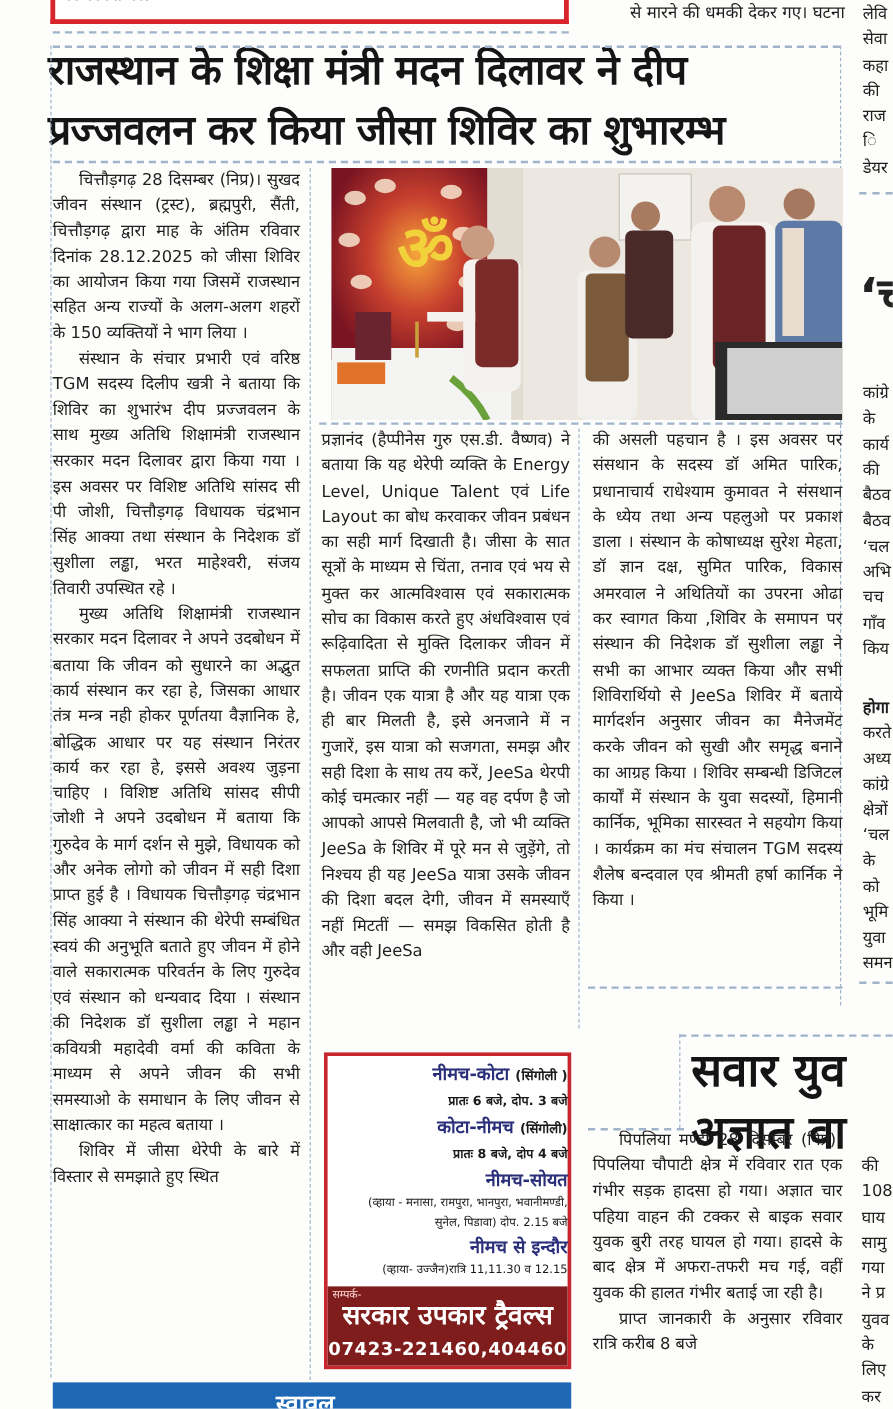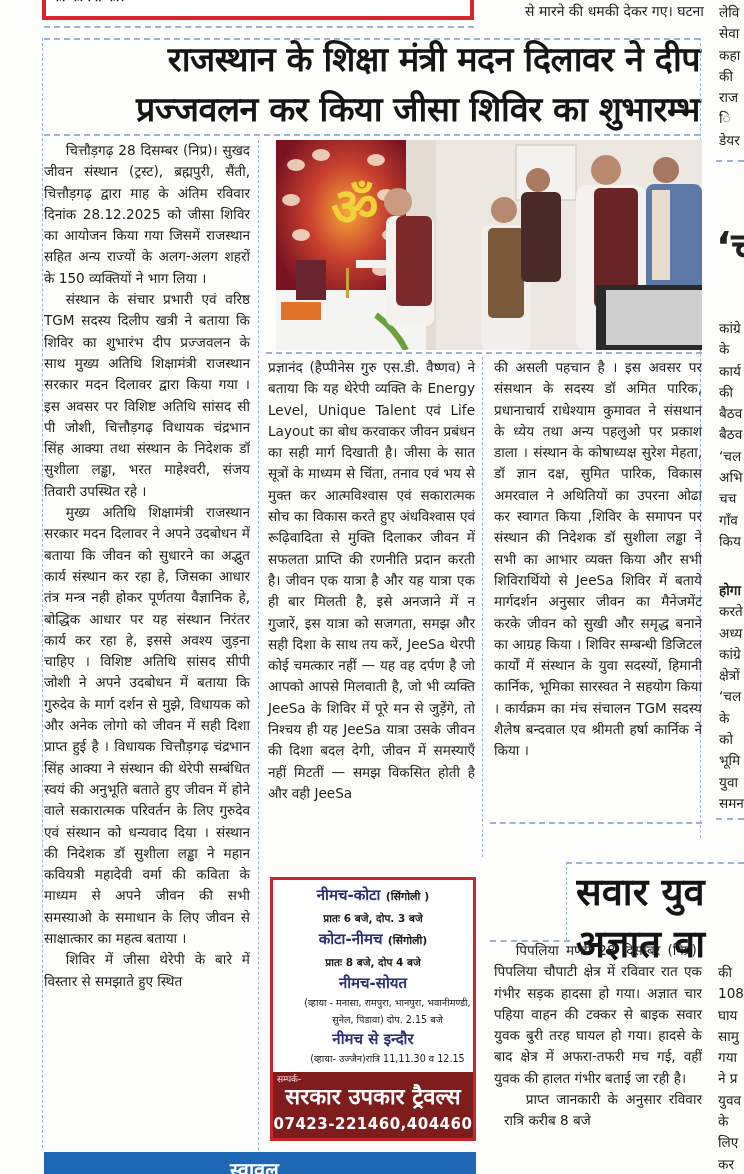--- a/index.html
+++ b/index.html
@@ -10,21 +10,21 @@
   .dash-h { position: absolute; height: 0; border-top: 2px dashed #9fb4cc; }
   .dash-v { position: absolute; width: 0; border-left: 1px dashed #9fb4cc; }
 
   
   .red-box { left: 42px; top: -10px; width: 432px; height: 30px; border: 4px solid #d7252b; border-top: none; background: #fff; }
   .red-box span { position: absolute; left: 6px; top: 0px; font-size: 13px; font-weight: bold; line-height: 14px; }
 
   .top-snippet { left: 493px; top: 2px; width: 205px; font-size: 14px; line-height: 18px; white-space: nowrap; margin-left: 32px; }
 
   
-  .headline { left: 40px; top: 34px; width: 660px; text-align: right; font-family: "DejaVu Sans", sans-serif; font-weight: bold; font-size: 34px; line-height: 50px; color: #151515; letter-spacing: -0.5px; }
+  .headline { left: 40px; top: 34px; width: 660px; text-align: left; font-family: "DejaVu Sans", sans-serif; font-weight: bold; font-size: 34px; line-height: 50px; color: #151515; letter-spacing: -0.5px; }
 
   
   .col { font-family: "DejaVu Sans", sans-serif; font-size: 13.6px; line-height: 21.3px; text-align: justify; color: #1e1e1e; }
   .col p { text-indent: 1.6em; }
   .col p.noind { text-indent: 0; }
   .col1 { left: 44px; top: 140px; width: 206px; }
   .col2 { left: 268px; top: 357px; width: 207px; }
   .col3 { left: 494px; top: 357px; width: 208px; }
 
   
@@ -140,21 +140,21 @@
   <p class="noind">प्रज्ञानंद (हैप्पीनेस गुरु एस.डी. वैष्णव) ने बताया कि यह थेरेपी व्यक्ति के Energy Level, Unique Talent एवं Life Layout का बोध करवाकर जीवन प्रबंधन का सही मार्ग दिखाती है। जीसा के सात सूत्रों के माध्यम से चिंता, तनाव एवं भय से मुक्त कर आत्मविश्वास एवं सकारात्मक सोच का विकास करते हुए अंधविश्वास एवं रूढ़िवादिता से मुक्ति दिलाकर जीवन में सफलता प्राप्ति की रणनीति प्रदान करती है। जीवन एक यात्रा है और यह यात्रा एक ही बार मिलती है, इसे अनजाने में न गुजारें, इस यात्रा को सजगता, समझ और सही दिशा के साथ तय करें, JeeSa थेरपी कोई चमत्कार नहीं — यह वह दर्पण है जो आपको आपसे मिलवाती है, जो भी व्यक्ति JeeSa के शिविर में पूरे मन से जुड़ेंगे, तो निश्चय ही यह JeeSa यात्रा उसके जीवन की दिशा बदल देगी, जीवन में समस्याएँ नहीं मिटतीं — समझ विकसित होती है और वही JeeSa</p>
 </div>
 <div class="dash-v" style="left:482px; top:357px; height:500px;"></div>
 
 <div class="abs col col3">
   <p class="noind">की असली पहचान है । इस अवसर पर संसथान के सदस्य डॉ अमित पारिक, प्रधानाचार्य राधेश्याम कुमावत ने संसथान के ध्येय तथा अन्य पहलुओ पर प्रकाश डाला । संस्थान के कोषाध्यक्ष सुरेश मेहता, डॉ ज्ञान दक्ष, सुमित पारिक, विकास अमरवाल ने अथितियों का उपरना ओढा कर स्वागत किया ,शिविर के समापन पर संस्थान की निदेशक डॉ सुशीला लड्ढा ने सभी का आभार व्यक्त किया और सभी शिविरार्थियो से JeeSa शिविर में बताये मार्गदर्शन अनुसार जीवन का मैनेजमेंट करके जीवन को सुखी और समृद्ध बनाने का आग्रह किया । शिविर सम्बन्धी डिजिटल कार्यों में संस्थान के युवा सदस्यों, हिमानी कार्निक, भूमिका सारस्वत ने सहयोग किया । कार्यक्रम का मंच संचालन TGM सदस्य शैलेष बन्दवाल एव श्रीमती हर्षा कार्निक ने किया ।</p>
 </div>
 <div class="dash-h" style="left:490px; top:822px; width:212px;"></div>
 
 <div class="abs ad">
-  <div style="padding-top:4px;">
+  <div style="padding-top:4px;text-align:right;">
     <div class="rt"><span>नीमच-कोटा</span> <small>(सिंगोली )</small></div>
     <div class="tm">प्रातः 6 बजे, दोप. 3 बजे</div>
     <div class="rt"><span>कोटा-नीमच</span> <small>(सिंगोली)</small></div>
     <div class="tm">प्रातः 8 बजे, दोप 4 बजे</div>
     <div class="rt">नीमच-सोयत</div>
     <div class="via">(व्हाया - मनासा, रामपुरा, भानपुरा, भवानीमण्डी, सुनेल, पिडावा) दोप. 2.15 बजे</div>
     <div class="rt">नीमच से इन्दौर</div>
     <div class="via">(व्हाया- उज्जैन)रात्रि 11,11.30 व 12.15</div>
   </div>
   <div class="contact">
@@ -170,21 +170,21 @@
 
 <div class="dash-h" style="left:566px; top:862px; width:178px;"></div>
 <div class="dash-v" style="left:566px; top:862px; height:78px;"></div>
 <div class="abs headline2">
   <div>सवार युव</div>
   <div>अज्ञात वा</div>
 </div>
 <div class="dash-h" style="left:490px; top:940px; width:80px;"></div>
 <div class="abs col4">
   <p style="text-indent:1.6em;">पिपलिया मण्डी 28 दिसम्बर (निप्र)। पिपलिया चौपाटी क्षेत्र में रविवार रात एक गंभीर सड़क हादसा हो गया। अज्ञात चार पहिया वाहन की टक्कर से बाइक सवार युवक बुरी तरह घायल हो गया। हादसे के बाद क्षेत्र में अफरा-तफरी मच गई, वहीं युवक की हालत गंभीर बताई जा रही है।</p>
-  <p style="text-indent:1.6em;margin-left:10px;">प्राप्त जानकारी के अनुसार रविवार रात्रि करीब 8 बजे</p>
+  <p style="text-indent:1.6em;">प्राप्त जानकारी के अनुसार रविवार रात्रि करीब 8 बजे</p>
 </div>
 <div class="abs col5" style="top:962px;">
   <div>की</div>
   <div>108</div>
   <div>घाय</div>
   <div>सामु</div>
   <div>गया</div>
   <div>ने प्र</div>
   <div>युवव</div>
   <div>के</div>

